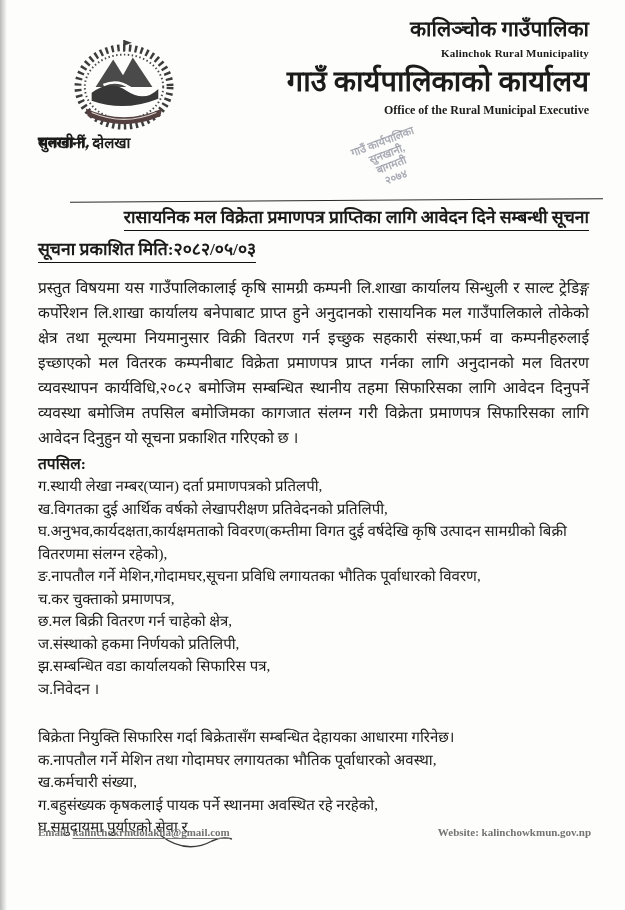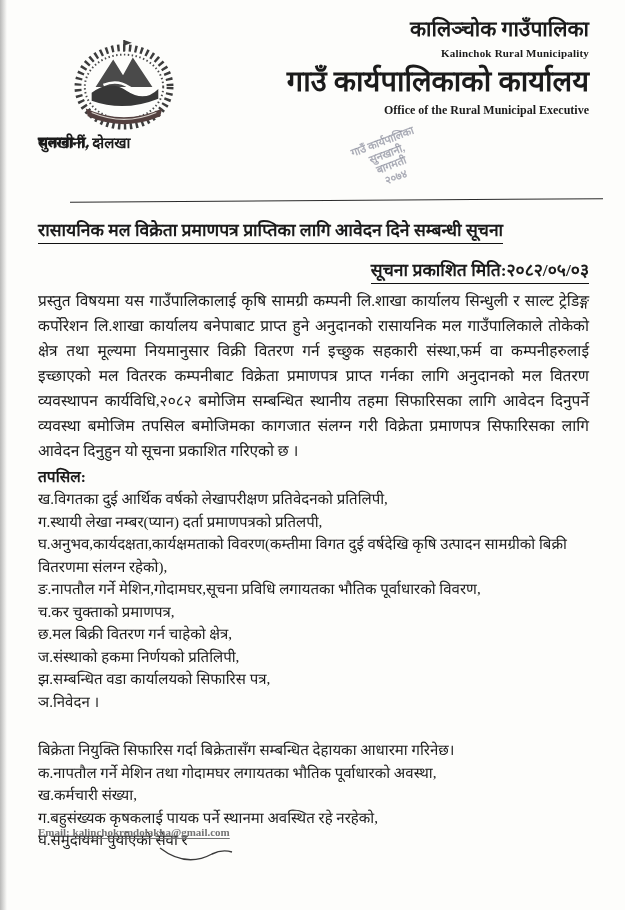--- a/index.html
+++ b/index.html
@@ -47,32 +47,32 @@
     text-align:center;white-space:nowrap;
     pointer-events:none;
   }
   .divider{
     border:none;border-top:1.6px solid #2a2a2a;
     margin:12px -14px 0 32px;
     transform:rotate(-0.4deg);
   }
 
   
-  .title-wrap{text-align:left;margin-top:17px;}
+  .title-wrap{text-align:right;margin-top:4px;}
   .title-line{
     display:inline-block;
     font-size:17.5px;font-weight:bold;
     border-bottom:1.6px solid #111;
     padding-bottom:1px;line-height:24px;
   }
-  .date-wrap{text-align:right;margin-top:14px;text-decoration:underline;}
+  .date-wrap{text-align:left;margin-top:6px;text-decoration:underline;}
 
   
   .body-par{
-    margin-top:4px;
+    margin-top:12px;
     font-size:15.5px;line-height:25px;
     text-align:justify;
   }
   .schedule-heading{font-size:15.5px;font-weight:bold;line-height:23px;margin-top:2px;}
   .line{font-size:15px;line-height:22.5px;}
   .criteria-block{position:relative;margin-top:26px;}
   .flourish{position:absolute;left:118px;bottom:-14px;width:80px;height:22px;}
 
   
   .footer{
@@ -132,22 +132,22 @@
     <span class="title-line">रासायनिक मल विक्रेता प्रमाणपत्र प्राप्तिका लागि आवेदन दिने सम्बन्धी सूचना</span>
   </div>
   <div class="date-wrap">
     <span class="title-line">सूचना प्रकाशित मिति:२०८२/०५/०३</span>
   </div>
 
   <div class="body-par">प्रस्तुत विषयमा यस गाउँपालिकालाई कृषि सामग्री कम्पनी लि.शाखा कार्यालय सिन्धुली र साल्ट ट्रेडिङ्ग कर्पोरेशन लि.शाखा कार्यालय बनेपाबाट प्राप्त हुने अनुदानको रासायनिक मल गाउँपालिकाले तोकेको क्षेत्र तथा मूल्यमा नियमानुसार विक्री वितरण गर्न इच्छुक सहकारी संस्था,फर्म वा कम्पनीहरुलाई इच्छाएको मल वितरक कम्पनीबाट विक्रेता प्रमाणपत्र प्राप्त गर्नका लागि अनुदानको मल वितरण व्यवस्थापन कार्यविधि,२०८२ बमोजिम सम्बन्धित स्थानीय तहमा सिफारिसका लागि आवेदन दिनुपर्ने व्यवस्था बमोजिम तपसिल बमोजिमका कागजात संलग्न गरी विक्रेता प्रमाणपत्र सिफारिसका लागि आवेदन दिनुहुन यो सूचना प्रकाशित गरिएको छ ।</div>
 
   <div class="schedule-heading">तपसिल:</div>
   <div>
+    <div class="line">ग.स्थायी लेखा नम्बर(प्यान) दर्ता प्रमाणपत्रको प्रतिलपी,</div>
     <div class="line">ख.विगतका दुई आर्थिक वर्षको लेखापरीक्षण प्रतिवेदनको प्रतिलिपी,</div>
-    <div class="line">ग.स्थायी लेखा नम्बर(प्यान) दर्ता प्रमाणपत्रको प्रतिलपी,</div>
     <div class="line">घ.अनुभव,कार्यदक्षता,कार्यक्षमताको विवरण(कम्तीमा विगत दुई वर्षदेखि कृषि उत्पादन सामग्रीको बिक्री वितरणमा संलग्न रहेको),</div>
     <div class="line">ङ.नापतौल गर्ने मेशिन,गोदामघर,सूचना प्रविधि लगायतका भौतिक पूर्वाधारको विवरण,</div>
     <div class="line">च.कर चुक्ताको प्रमाणपत्र,</div>
     <div class="line">छ.मल बिक्री वितरण गर्न चाहेको क्षेत्र,</div>
     <div class="line">ज.संस्थाको हकमा निर्णयको प्रतिलिपी,</div>
     <div class="line">झ.सम्बन्धित वडा कार्यालयको सिफारिस पत्र,</div>
     <div class="line">ञ.निवेदन ।</div>
   </div>
 
   <div class="criteria-block">
@@ -159,15 +159,19 @@
     <svg class="flourish" viewBox="0 0 80 22" aria-hidden="true">
       <path d="M4 4 Q30 24 56 10 Q66 5 76 8" fill="none" stroke="#3a3a3a" stroke-width="1.4"></path>
     </svg>
   </div>
 
   <div class="footer">
     <div>
       <span>Email:</span>
       <span class="email-addr">kalinchokrmdolakha@gmail.com</span>
     </div>
+    <div>
+      <span>Website:</span>
+      <span>kalinchowkmun.gov.np</span>
+    </div>
   </div>
 
 </div>
 
 </body></html>

